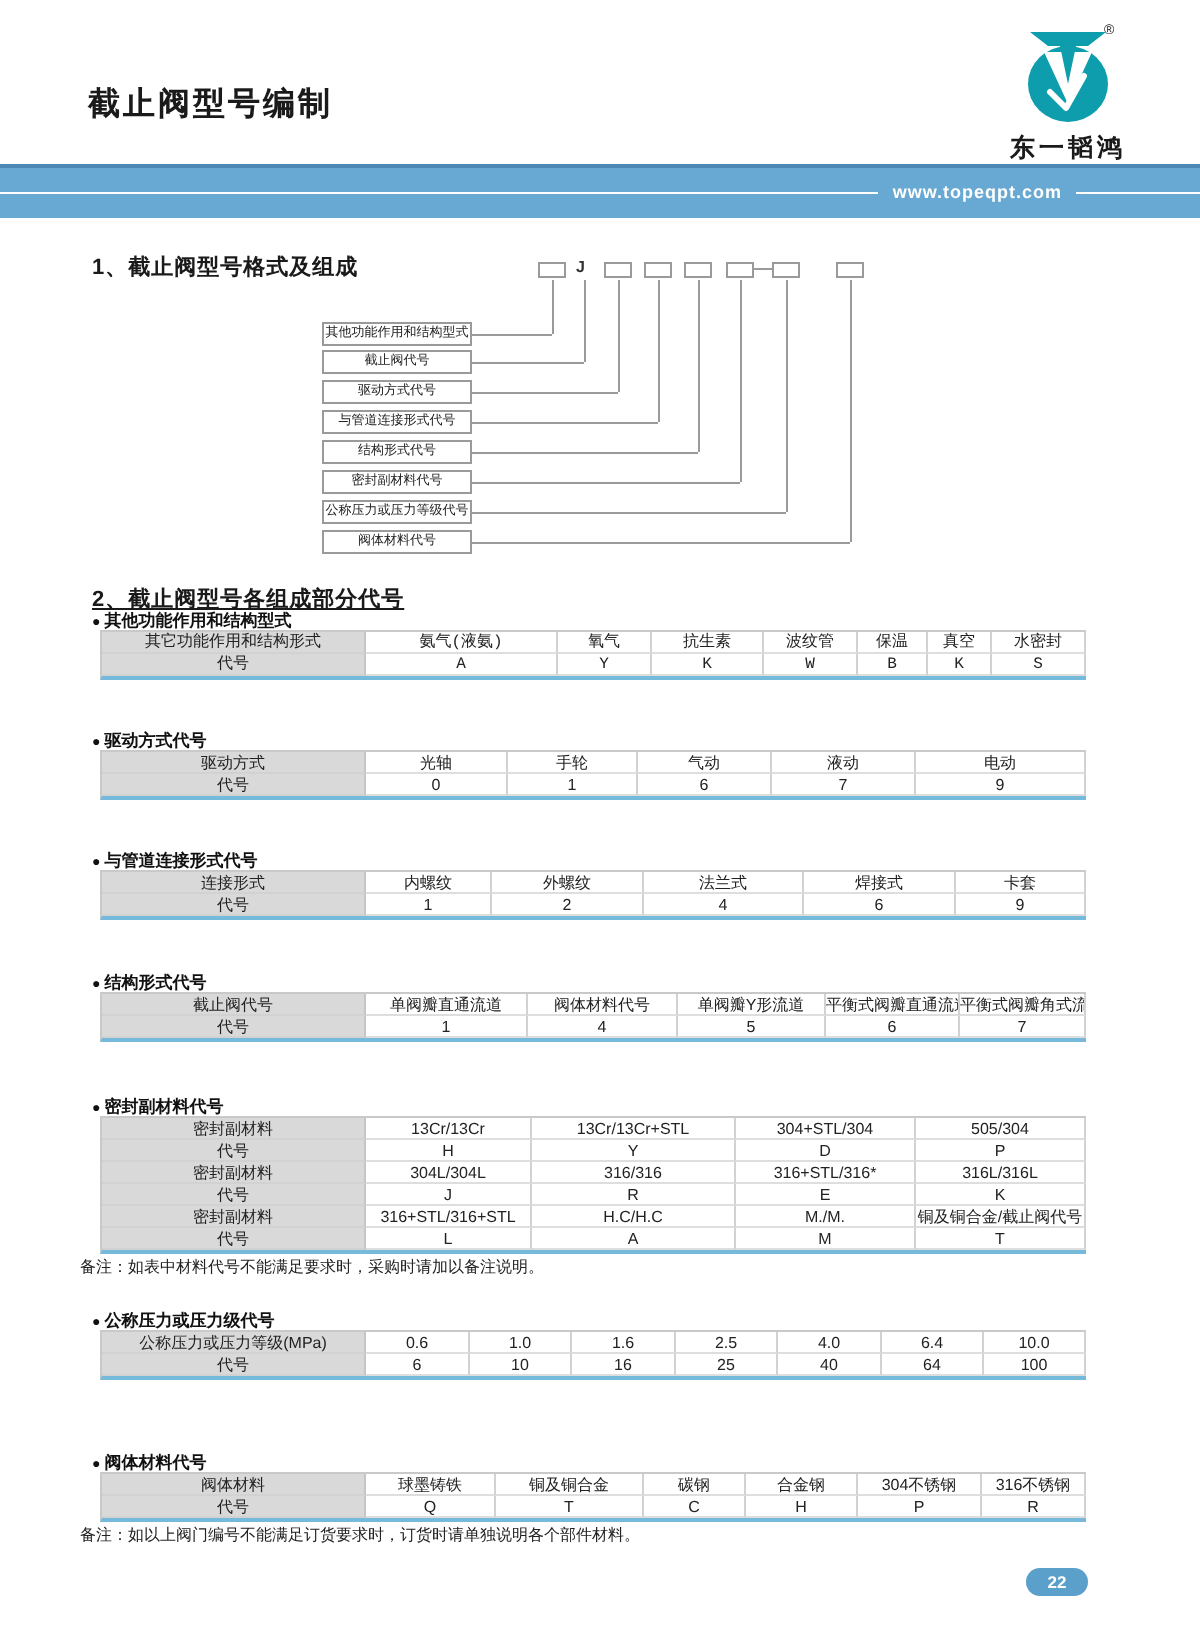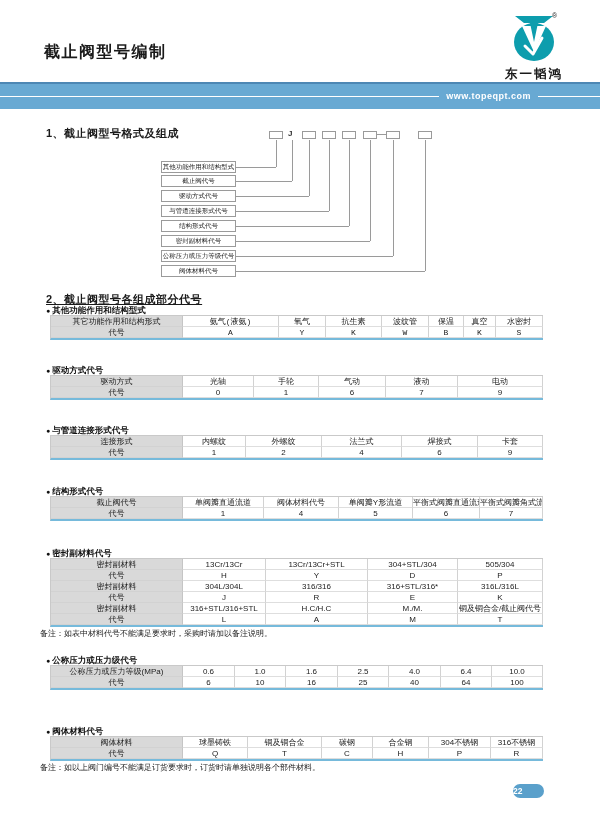--- a/index.html
+++ b/index.html
@@ -36,21 +36,21 @@
   .bullet::before{content:"● ";font-size:7px;}
   .tbl{position:absolute;left:50px;display:grid;border-top:1px solid #c9c9c9;border-left:1px solid #c9c9c9;
        border-bottom:2px solid #76badb;background:#fff;}
   .cell{height:11px;line-height:11px;font-size:8px;text-align:center;box-sizing:border-box;
         border-right:1px solid #d2d2d2;border-bottom:1px solid #dedede;white-space:nowrap;overflow:hidden;
         color:#222;}
   .hc{background:#d9d9d9;border-right:1px solid #c5c5c5;border-bottom:1px solid #d2d2d2;}
   .note{position:absolute;left:40px;font-size:8px;color:#222;}
   
   #page-badge{position:absolute;left:513px;top:784px;width:31px;height:14px;background:#5aa0cb;
-              border-radius:7px;color:#fff;font-size:8.5px;font-weight:bold;text-align:left;line-height:14px;}
+              border-radius:7px;color:#fff;font-size:8.5px;font-weight:bold;text-align:center;line-height:14px;}
 </style>
 </head>
 <body>
 
 <div id="page">
 
   <div id="h1-title">截止阀型号编制</div>
 
   <div id="logo">
     <svg width="46" height="52" viewBox="0 0 46 52">

